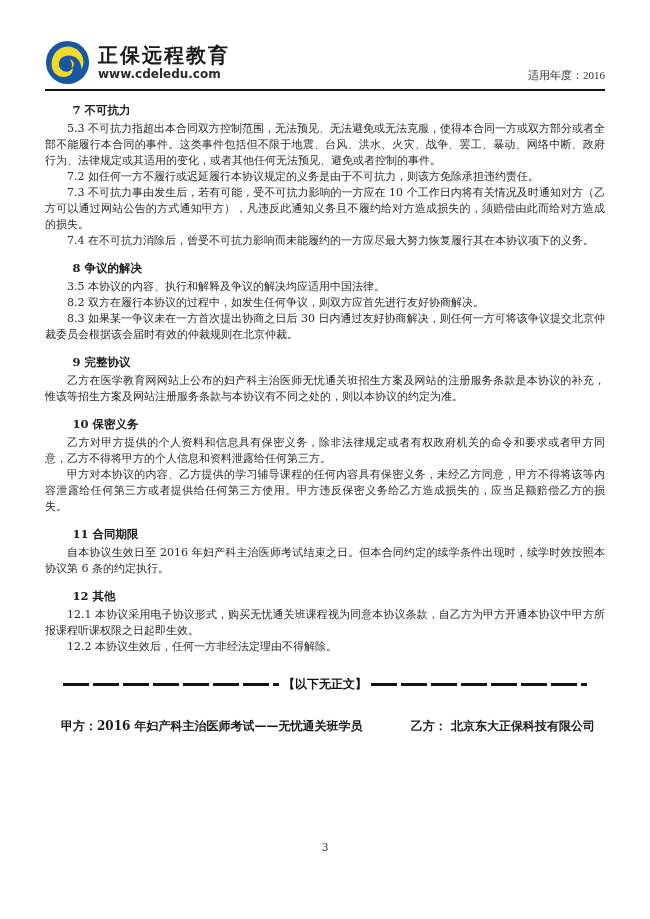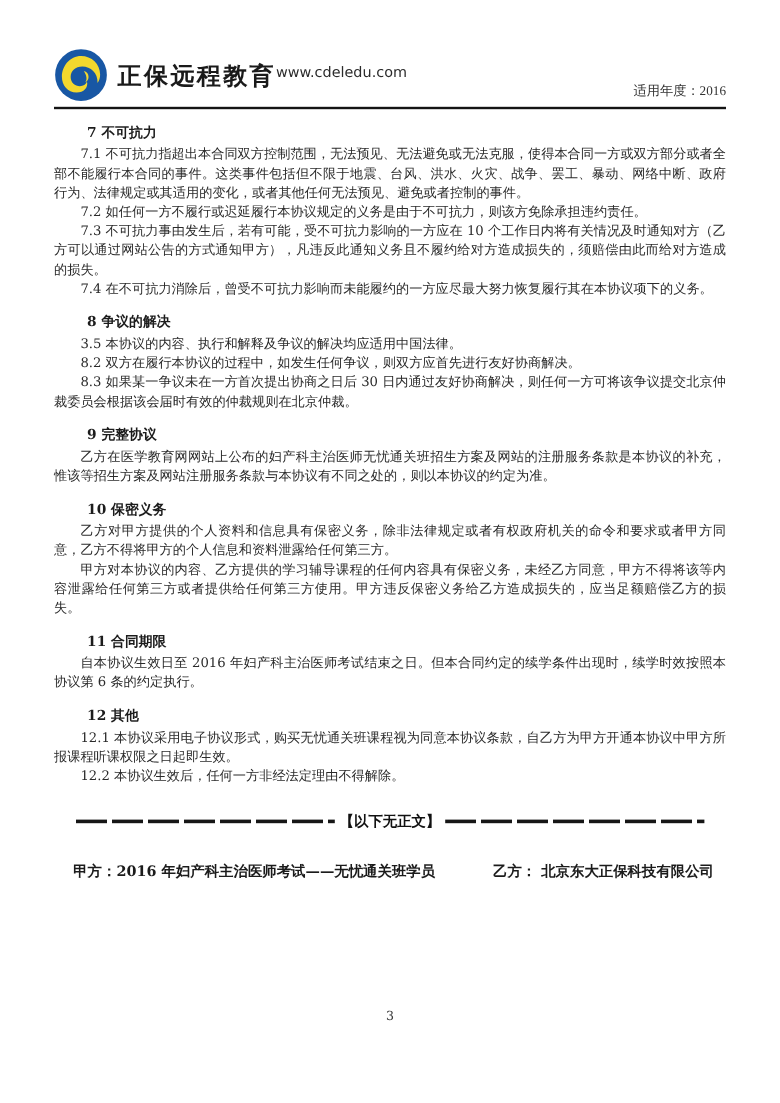--- a/index.html
+++ b/index.html
@@ -20,28 +20,28 @@
   
   .header {
     display: flex;
     justify-content: space-between;
     align-items: flex-end;
     border-bottom: 2px solid #141414;
     padding-bottom: 4px;
   }
   .brand { display: flex; align-items: center; gap: 8px; }
   .logo-mark { width: 45px; height: 45px; display: block; }
-  .brand-text { display: flex; flex-direction: row; line-height: 1.1; justify-content: center; }
+  .brand-text { display: flex; flex-direction: column; line-height: 1.1; justify-content: center; }
   .brand-name {
     font-family: "DejaVu Sans", "Liberation Sans", sans-serif;
     font-size: 20px; font-weight: bold; letter-spacing: 2px; color: #1a1a1a;
   }
   .brand-url {
     font-family: "DejaVu Sans", "Liberation Sans", sans-serif;
-    font-size: 12px; font-weight: normal; color: #2b2b2b; margin-top: 2px;
+    font-size: 12px; font-weight: bold; color: #2b2b2b; margin-top: 2px;
   }
   .year-note {
     font-size: 11px; color: #333; padding-bottom: 2px;
     font-family: Liberation Serif, serif;
   }
   
   .doc-body {
     margin-top: 4px;
     font-size: 11px;
     line-height: 16px;
@@ -111,21 +111,21 @@
         <span class="brand-url">www.cdeledu.com</span>
       </div>
     </div>
     <div class="year-note">适用年度：2016</div>
   </div>
 
   <div class="doc-body">
     <div id="sections">
         <section>
           <h2 class="sec-h">7  不可抗力</h2>
-          <p class="para">7.1 不可抗力指超出本合同双方控制范围，无法预见、无法避免或无法克服，使得本合同一方或双方部分或者全部不能履行本合同的事件。这类事件包括但不限于地震、台风、洪水、火灾、战争、罢工、暴动、网络中断、政府行为、法律规定或其适用的变化，或者其他任何无法预见、避免或者控制的事件。</p>
+          <p class="para">5.3 不可抗力指超出本合同双方控制范围，无法预见、无法避免或无法克服，使得本合同一方或双方部分或者全部不能履行本合同的事件。这类事件包括但不限于地震、台风、洪水、火灾、战争、罢工、暴动、网络中断、政府行为、法律规定或其适用的变化，或者其他任何无法预见、避免或者控制的事件。</p>
           <p class="para">7.2 如任何一方不履行或迟延履行本协议规定的义务是由于不可抗力，则该方免除承担违约责任。</p>
           <p class="para">7.3 不可抗力事由发生后，若有可能，受不可抗力影响的一方应在 10 个工作日内将有关情况及时通知对方（乙方可以通过网站公告的方式通知甲方），凡违反此通知义务且不履约给对方造成损失的，须赔偿由此而给对方造成的损失。</p>
           <p class="para">7.4 在不可抗力消除后，曾受不可抗力影响而未能履约的一方应尽最大努力恢复履行其在本协议项下的义务。</p>
         </section>
         <section>
           <h2 class="sec-h">8 争议的解决</h2>
           <p class="para">3.5 本协议的内容、执行和解释及争议的解决均应适用中国法律。</p>
           <p class="para">8.2 双方在履行本协议的过程中，如发生任何争议，则双方应首先进行友好协商解决。</p>
           <p class="para">8.3 如果某一争议未在一方首次提出协商之日后 30 日内通过友好协商解决，则任何一方可将该争议提交北京仲裁委员会根据该会届时有效的仲裁规则在北京仲裁。</p>
         </section>

